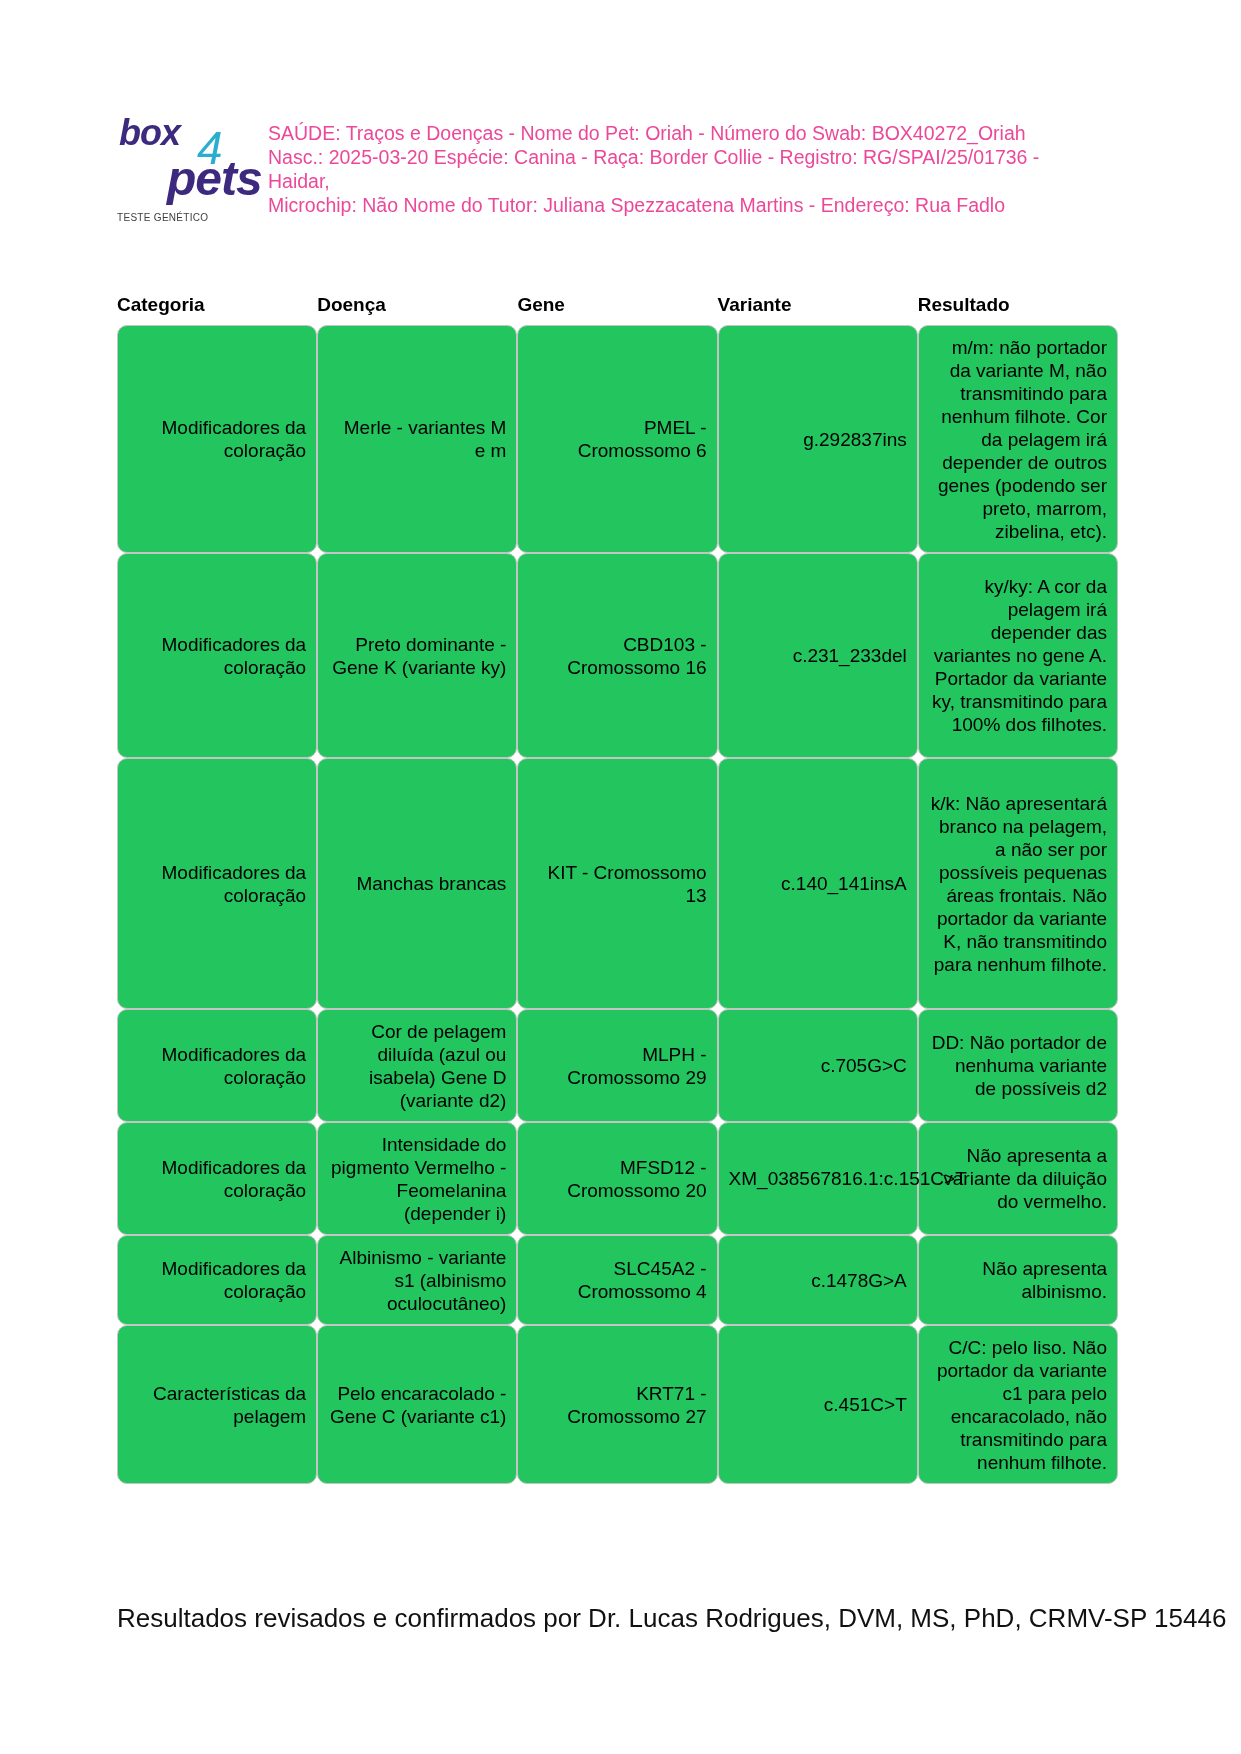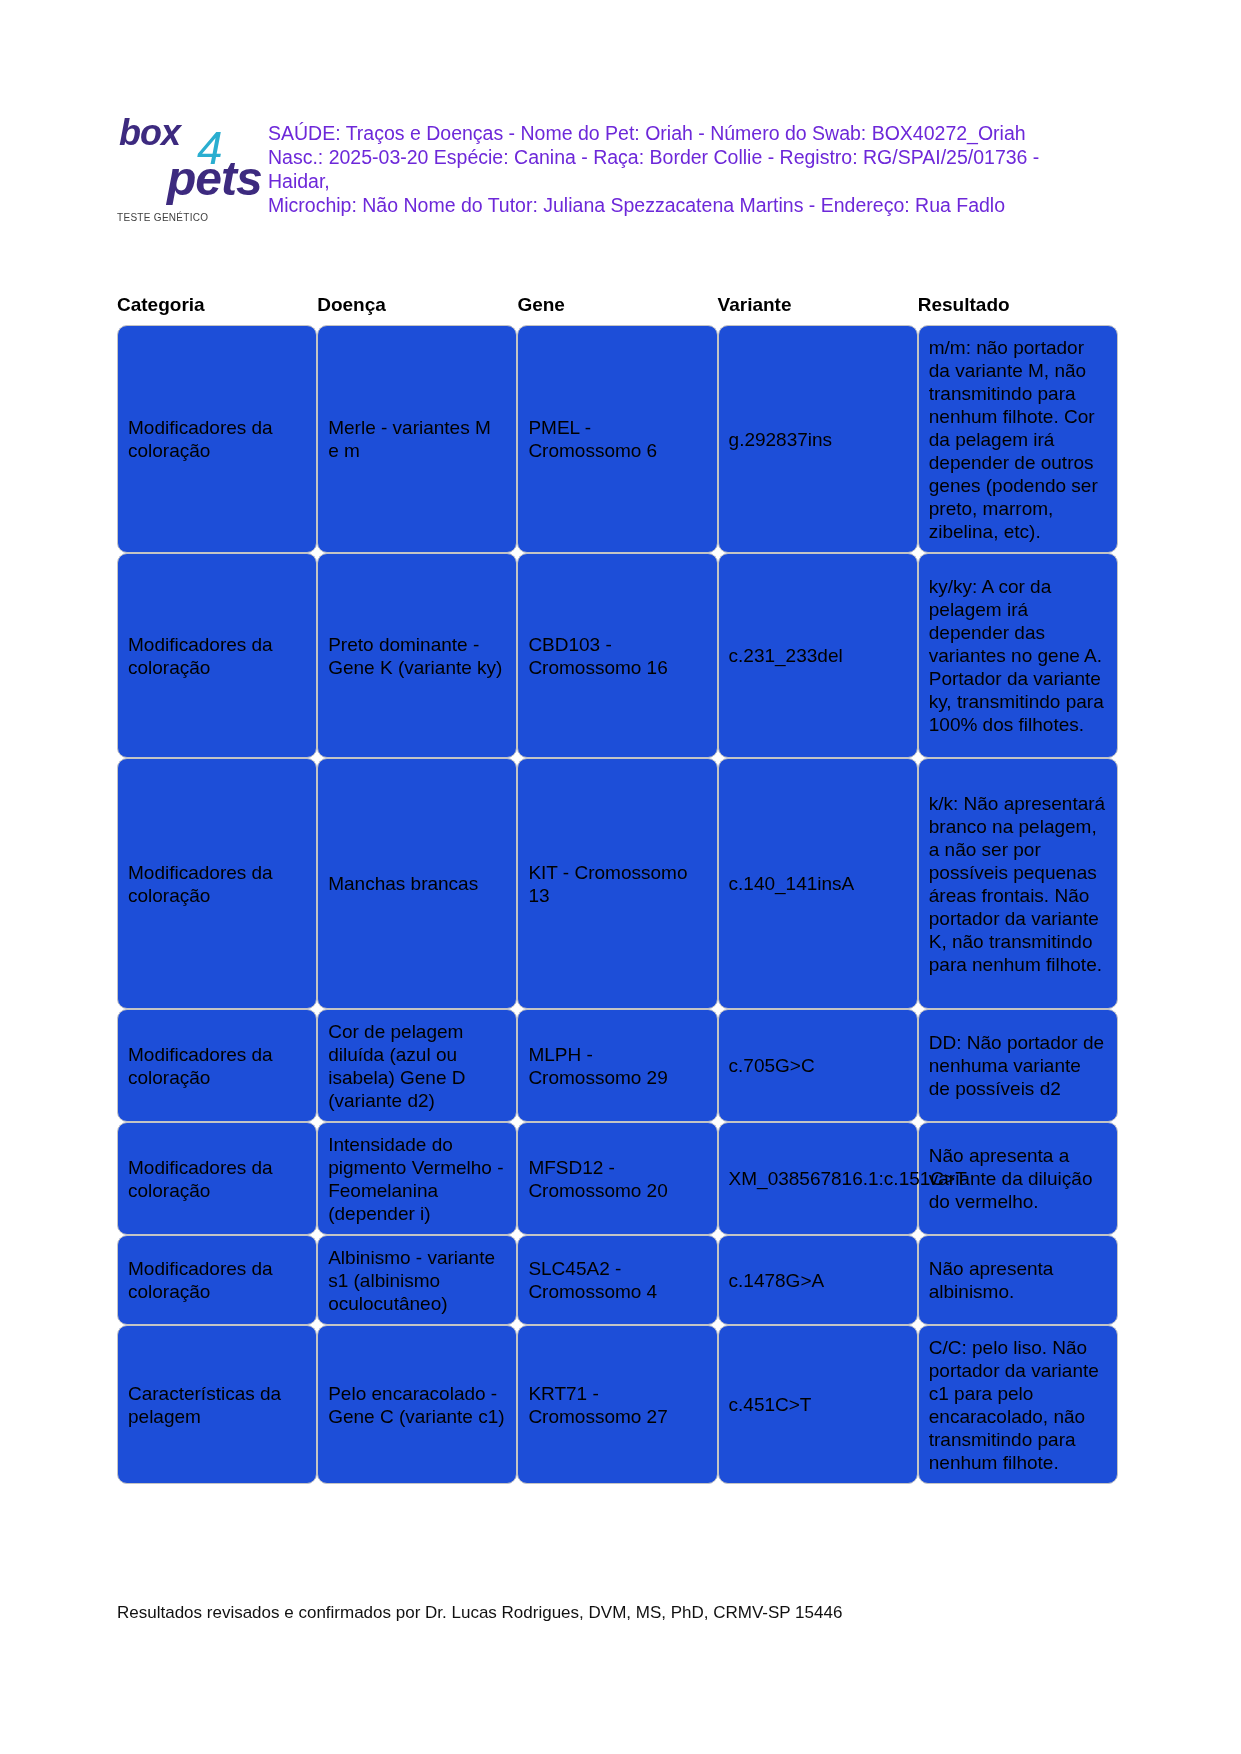--- a/index.html
+++ b/index.html
@@ -11,42 +11,42 @@
       position: absolute; left: 115px; top: 115px; width: 115px; height: 112px;
     }
     .logo-line { font-family: "Liberation Sans", sans-serif; font-weight: 700; font-style: italic; color: #3d2a7f; line-height: 1; letter-spacing: -1px; }
     .logo-box { position: absolute; left: 4px; top: 0; font-size: 36px; }
     .logo-four { position: absolute; left: 82px; top: 10px; font-size: 46px; color: #2aaed0; font-style: italic; font-weight: 400; }
     .logo-pets { position: absolute; left: 12px; top: 40px; font-size: 48px; margin-left: 40px; }
     .logo-tag { position: absolute; left: 2px; top: 97px; font-size: 10px; color: #404040; font-weight: 400; font-style: normal; letter-spacing: 0.3px; white-space: nowrap; }
 
     .header-info {
       position: absolute; left: 268px; top: 121px; width: 840px;
-      font-size: 19.5px; line-height: 24px; color: #6d28d9;
+      font-size: 19.5px; line-height: 24px; color: #ec4899;
     }
     .header-info span { display: block; white-space: nowrap; }
 
     table.results {
       position: absolute; left: 117px; top: 285px;
       border-collapse: separate; border-spacing: 0;
       table-layout: fixed; width: 1001px;
     }
     table.results col { width: 200.2px; }
     th {
       font-weight: 700; font-size: 19px; height: 40px; padding: 0;
       text-align: left; vertical-align: middle;
     }
     td {
-      font-size: 19px; line-height: 23px; text-align: left; vertical-align: middle;
+      font-size: 19px; line-height: 23px; text-align: right; vertical-align: middle;
       padding: 4px 10px; border: 1.3px solid #c4c4c4; border-radius: 10px;
-      background: #1d4ed8;
+      background: #22c55e;
     }
     .footer {
       position: absolute; left: 117px; top: 1603px;
-      font-size: 17px; color: #111; white-space: nowrap;
+      font-size: 26px; color: #111; white-space: nowrap;
     }
   </style>
 </head>
 <body>
 
 <div class="logo">
   <span class="logo-line logo-box">box</span>
   <span class="logo-line logo-four">4</span>
   <span class="logo-line logo-pets">pets</span>
   <span class="logo-tag">TESTE GENÉTICO</span>

